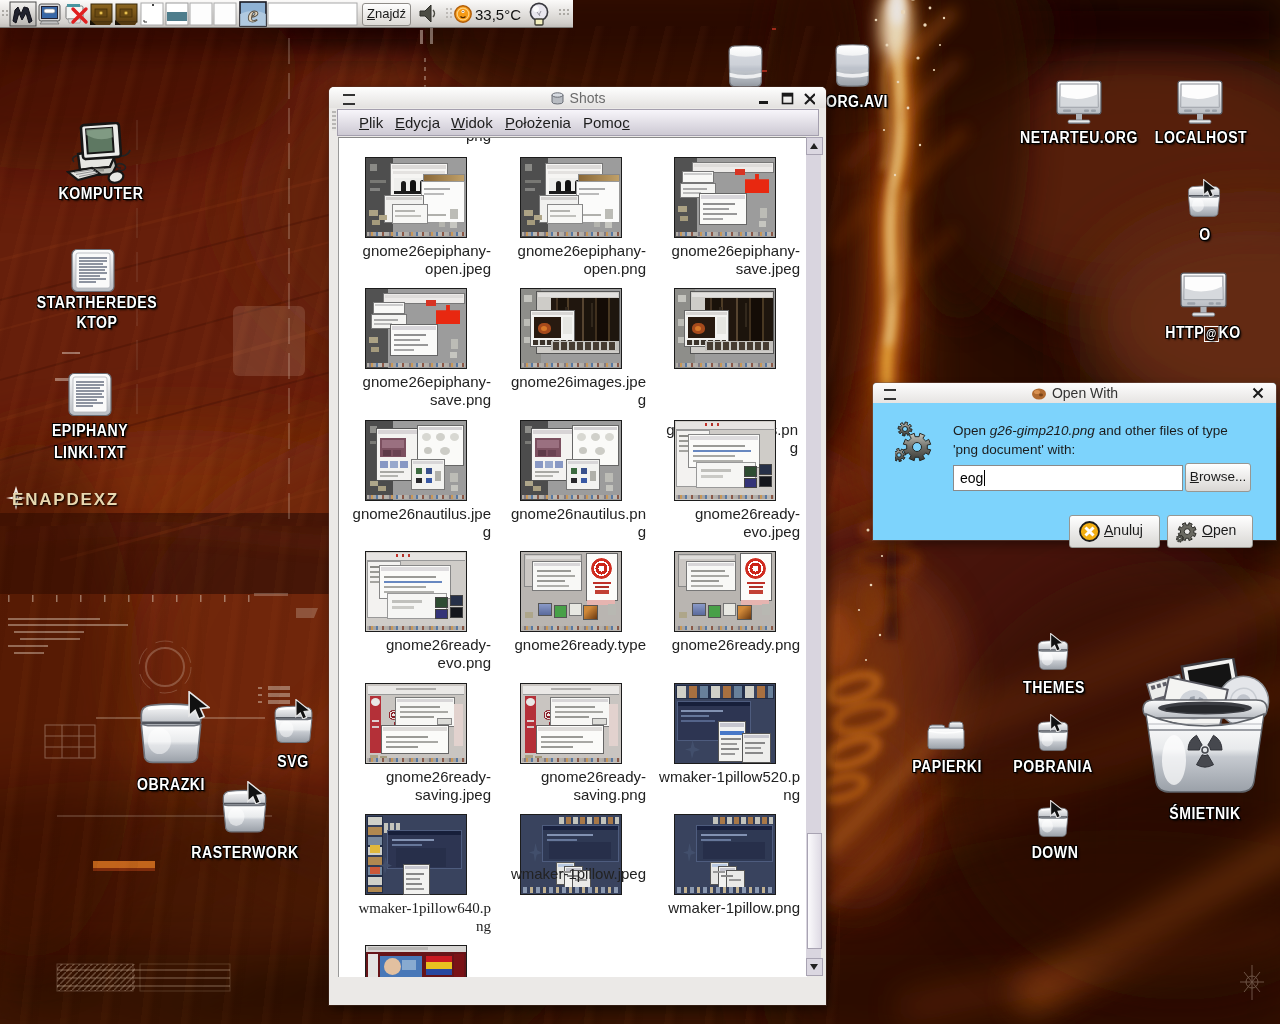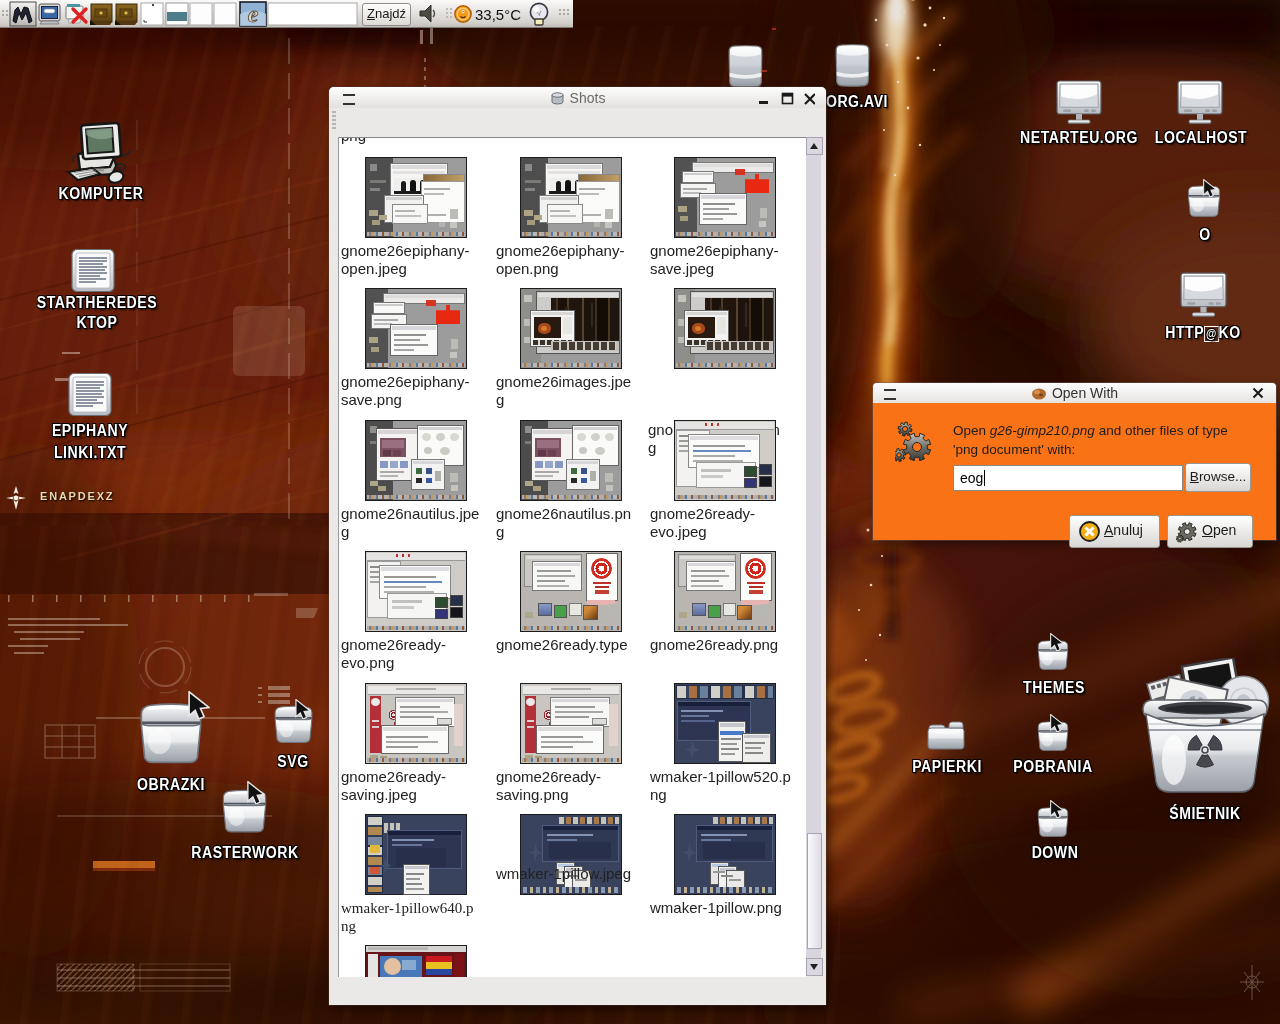--- a/index.html
+++ b/index.html
@@ -13,31 +13,31 @@
 
 .btnish{background:linear-gradient(#ffffff,#d9d7d4);border:1px solid #979792;border-radius:3px;color:#1b1b1b;}
 
 #shots{position:absolute;left:329px;top:87px;width:497px;height:918px;background:#ebe9e7;border-radius:5px 5px 0 0;box-shadow:0 0 0 1px rgba(90,60,50,.35),3px 4px 10px rgba(0,0,0,.45);}
 #stitle{position:absolute;left:0;top:0;right:0;height:21px;background:linear-gradient(#fefefe,#e3e1df);border-radius:5px 5px 0 0;}
 #stitle .t{position:absolute;left:0;right:0;top:3px;text-align:center;font-size:14px;color:#6b6b6b;}
 #smenu{position:absolute;left:8px;top:22px;width:480px;height:25px;background:linear-gradient(#f7f5fa,#cdc9d3);border:1px solid #a49fae;}
 #smenu span{position:absolute;top:4px;font-size:15px;color:#1d1d1d;}
 u{text-decoration:underline;}
 #scont{position:absolute;left:9px;top:50px;width:468px;height:839px;background:#fff;border-top:1px solid #888;border-left:1px solid #999;overflow:hidden;}
-.fl{position:absolute;width:150px;text-align:left;font-size:15px;line-height:18px;color:#222;transform:translateX(-50%);}
+.fl{position:absolute;width:150px;text-align:right;font-size:15px;line-height:18px;color:#222;transform:translateX(-50%);}
 .th{position:absolute;width:100px;height:79px;background:#9c9c9c;box-shadow:0 0 0 1px #1c1c1c;}
 #svsb{position:absolute;left:477px;top:50px;width:15px;height:839px;background:#d9d5df;}
 .sbtn{position:absolute;left:0;width:15px;height:16px;background:#dbd7e1;border:1px solid #a8a3b2;}
 .arr{width:0;height:0;position:absolute;}
 #sthumb{position:absolute;left:1px;top:696px;width:13px;height:114px;background:linear-gradient(90deg,#fbfafc,#dedae4);border:1px solid #a8a3b2;}
 #sbar{position:absolute;left:3px;top:889px;width:491px;height:26px;background:#e6e4e2;border-top:1px solid #b5b3b1;}
 #scombo{position:absolute;left:10px;top:2px;width:57px;height:21px;background:#e6e4e2;border:1px solid #8f8f8f;font-size:14px;color:#222;line-height:20px;padding-left:7px;}
 #sstat{position:absolute;left:78px;top:4px;font-size:14px;color:#333;}
 
-#ow{position:absolute;left:873px;top:383px;width:403px;height:157px;background:#f97316;border-radius:4px 4px 0 0;box-shadow:0 0 0 1px rgba(120,90,80,.45),3px 4px 10px rgba(0,0,0,.4);}
+#ow{position:absolute;left:873px;top:383px;width:403px;height:157px;background:#7dd3fc;border-radius:4px 4px 0 0;box-shadow:0 0 0 1px rgba(120,90,80,.45),3px 4px 10px rgba(0,0,0,.4);}
 #owtitle{position:absolute;left:0;top:0;right:0;height:20px;background:linear-gradient(#fdfdfd,#e6e4e2);border-radius:4px 4px 0 0;}
 #owtitle .t{position:absolute;left:0;right:0;top:2px;text-align:center;font-size:14px;color:#333;}
 #ow .txt{position:absolute;left:80px;font-size:13.5px;color:#1c1c1c;}
 #owinput{position:absolute;left:80px;top:82px;width:222px;height:24px;background:#fff;border:1px solid #8a8a8a;font-size:14px;color:#000;line-height:24px;padding-left:6px;}
 #browse{position:absolute;left:312px;top:80px;width:64px;height:27px;font-size:13.5px;text-align:center;line-height:26px;}
 #anuluj{position:absolute;left:196px;top:132px;width:89px;height:31px;font-size:14px;}
 #openb{position:absolute;left:294px;top:132px;width:84px;height:31px;font-size:14px;}
 .ham{position:absolute;width:12px;height:7px;border-top:2px solid #333;border-bottom:2px solid #333;}
 </style></head>
 <body>
@@ -431,21 +431,21 @@
 <div class="dl" style="left:97px;top:316px;">KTOP</div>
 <div class="abs" style="left:67px;top:372px;"><svg width="46" height="45" viewBox="0 0 46 45">
         <use href="#page"></use>
       </svg></div>
 <div class="dl" style="left:90px;top:424px;">EPIPHANY</div>
 <div class="dl" style="left:90px;top:446px;">LINKI.TXT</div>
 <div class="abs" style="left:3px;top:486px;"><svg width="26" height="24" viewBox="0 0 26 24">
         <path d="M13,0 L15.5,8 L13,6.5 L10.5,8 Z M13,24 L15.5,14 L13,16 L10.5,14 Z M3,12 L11,10.5 L9.5,12 L11,13.5 Z M23,12 L15,10.5 L16.5,12 L15,13.5 Z" fill="#f4f0e8"></path>
         <circle cx="13" cy="12" r="2.4" fill="#f4f0e8"></circle>
       </svg></div>
-<div class="abs" style="left:40px;top:490px;font-size:11px;letter-spacing:1.8px;color:#e8d8b0;font-weight:bold;text-shadow:1px 1px 2px #000;">ENAPDEXZ</div>
+<div class="abs" style="left:12px;top:490px;font-size:17px;letter-spacing:1.8px;color:#e8d8b0;font-weight:bold;text-shadow:1px 1px 2px #000;">ENAPDEXZ</div>
 <div class="abs" style="left:833px;top:44px;"><svg width="39" height="43" viewBox="0 0 38 42">
         <use href="#cyl"></use>
       </svg></div>
 <div class="abs" style="left:725px;top:45px;"><svg width="41" height="43" viewBox="0 0 38 42">
         <use href="#cyl"></use>
       </svg></div>
 <div class="dl" style="left:857px;top:95px;">ORG.AVI</div>
 <div class="abs" style="left:1056px;top:80px;"><svg width="46" height="46" viewBox="0 0 46 46">
         <use href="#moni"></use>
       </svg></div>
@@ -565,20 +565,27 @@
           </svg>Shots</div>
   <span class="ham" style="left:14px;top:7px;"></span>
   <svg width="56" height="14" viewBox="0 0 56 14" style="position:absolute;right:11px;top:5px;">
           <rect x="0" y="9" width="9" height="3" fill="#1a1a1a"></rect>
           <rect x="23.5" y="1.5" width="10" height="10" fill="none" stroke="#1a1a1a" stroke-width="1.6"></rect>
           <rect x="23" y="1" width="11" height="3.6" fill="#1a1a1a"></rect>
           <path d="M46,2 L56,12 M56,2 L46,12" stroke="#1a1a1a" stroke-width="2.2"></path>
         </svg>
   </div>
   <div class="abs" style="left:3px;top:24px;width:4px;height:20px;background:repeating-linear-gradient(#b8b6b4 0 2px,#e8e6e4 2px 4px);"></div>
+  <div id="smenu">
+    <span style="left:21px"><u>P</u>lik</span>
+    <span style="left:57px"><u>E</u>dycja</span>
+    <span style="left:113px"><u>W</u>idok</span>
+    <span style="left:167px"><u>P</u>ołożenia</span>
+    <span style="left:245px">Pomo<u>c</u></span>
+  </div>
   <div id="scont">
 <div class="fl" style="left:77px;top:-11px;">png</div>
 <div class="th" style="left:27px;top:20px;">
           <i style="position:absolute;left:0px;top:0px;width:27px;height:79px;background:#4e4e4e;"></i>
           <i style="position:absolute;left:4px;top:6px;width:7px;height:7px;background:#8a8a86;"></i>
           <i style="position:absolute;left:4px;top:22px;width:16px;height:3px;background:#787874;"></i>
           <i style="position:absolute;left:4px;top:30px;width:10px;height:3px;background:#828280;"></i>
           <i style="position:absolute;left:25px;top:6px;width:56px;height:51px;background:#f6f5f3;box-shadow:0 0 0 1px #777;"></i>
           <i style="position:absolute;left:26px;top:7px;width:54px;height:4px;background:#dcdad8;"></i>
           <i style="position:absolute;left:27px;top:13px;width:52px;height:3px;background:#e4e2e0;"></i>

